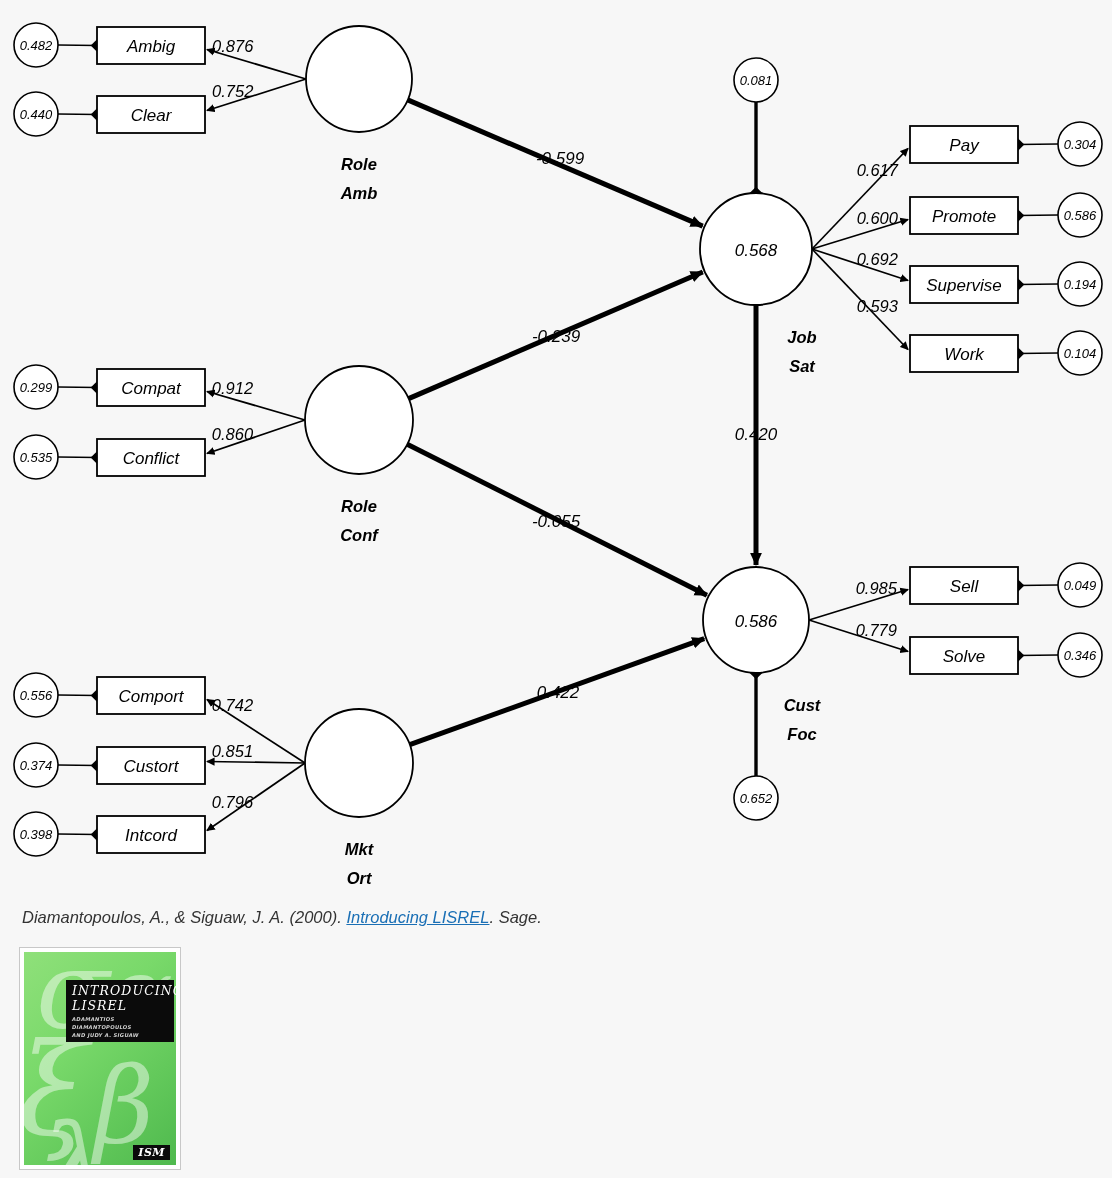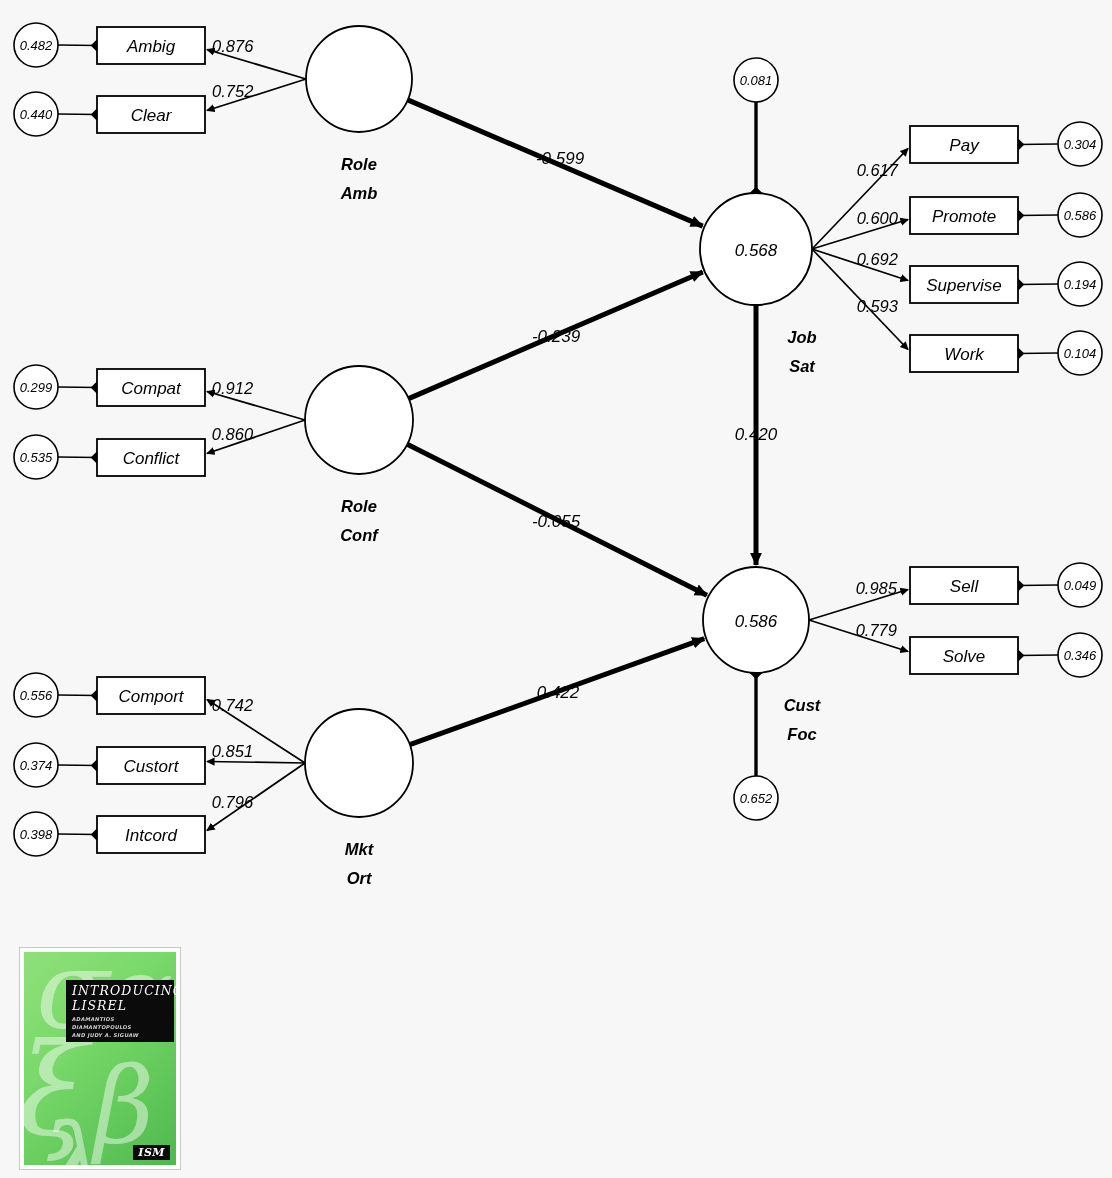--- a/index.html
+++ b/index.html
@@ -203,20 +203,23 @@
         <text x="756" y="250" font-size="17" font-family="&quot;Liberation Sans&quot;, sans-serif" font-weight="normal" fill="#000" text-anchor="middle" dominant-baseline="central">0.568</text>
         <text x="802" y="337" font-size="16.5" font-family="&quot;Liberation Sans&quot;, sans-serif" font-weight="bold" fill="#000" text-anchor="middle" dominant-baseline="central">Job</text>
         <text x="802" y="366" font-size="16.5" font-family="&quot;Liberation Sans&quot;, sans-serif" font-weight="bold" fill="#000" text-anchor="middle" dominant-baseline="central">Sat</text>
         <circle cx="756" cy="620" r="53" fill="#fff" stroke="#000" stroke-width="1.8"></circle>
         <text x="756" y="621" font-size="17" font-family="&quot;Liberation Sans&quot;, sans-serif" font-weight="normal" fill="#000" text-anchor="middle" dominant-baseline="central">0.586</text>
         <text x="802" y="705" font-size="16.5" font-family="&quot;Liberation Sans&quot;, sans-serif" font-weight="bold" fill="#000" text-anchor="middle" dominant-baseline="central">Cust</text>
         <text x="802" y="734" font-size="16.5" font-family="&quot;Liberation Sans&quot;, sans-serif" font-weight="bold" fill="#000" text-anchor="middle" dominant-baseline="central">Foc</text>
       </g>
   </svg>
 
+  <div class="citation">
+    <span>Diamantopoulos, A., &amp; Siguaw, J. A. (2000). </span><a href="#">Introducing LISREL</a><span>. Sage.</span>
+  </div>
 
   <div class="cover">
     <div class="cover-inner">
       <div class="cover-greek">
         <span class="g1">σ</span>
         <span class="g2">α</span>
         <span class="g3">ξ</span>
         <span class="g4">β</span>
         <span class="g5">λ</span>
       </div>

